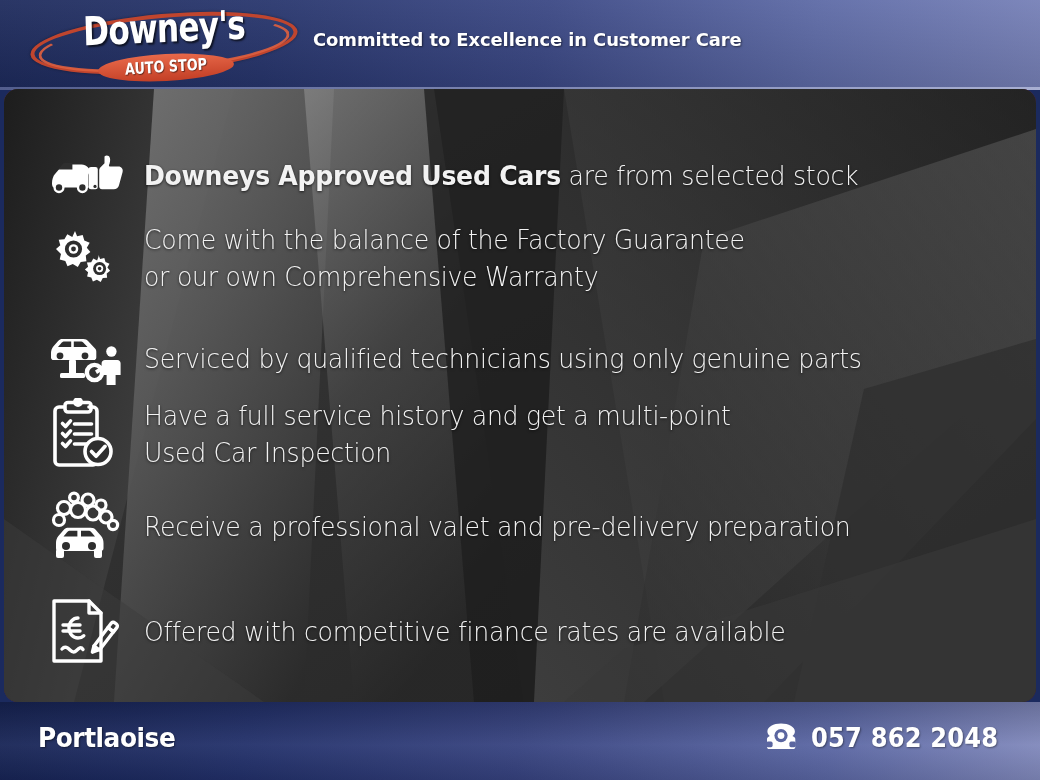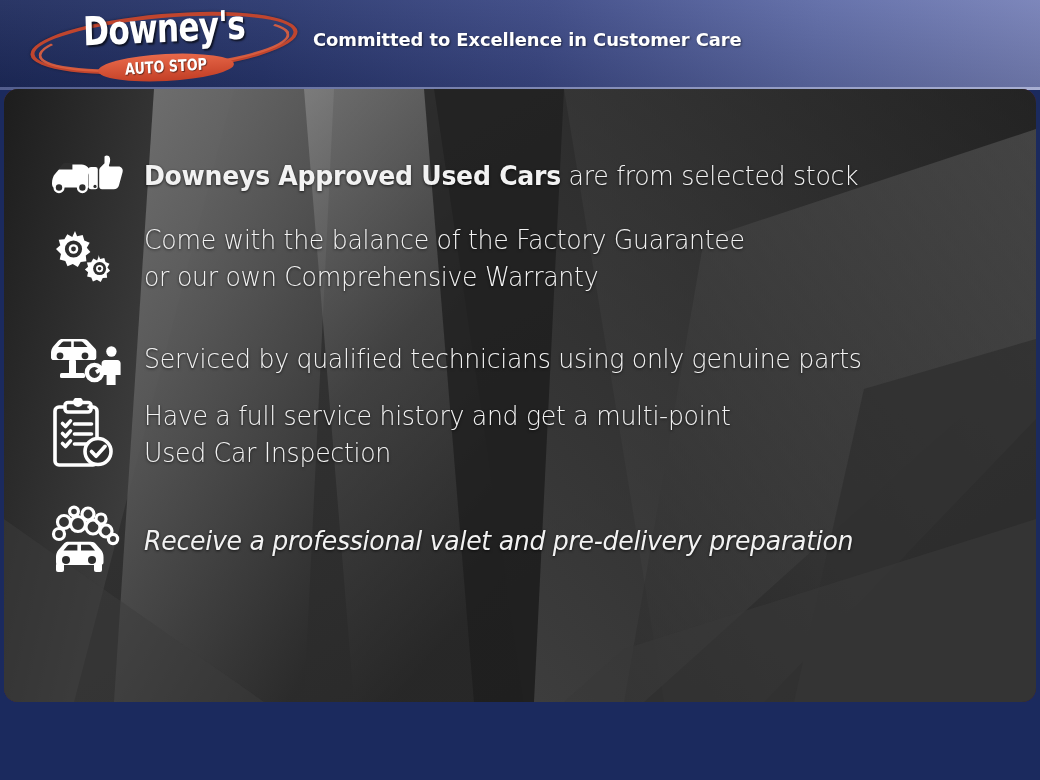--- a/index.html
+++ b/index.html
@@ -162,21 +162,21 @@
     transform: scaleX(0.95);
     transform-origin: left center;
     white-space: pre-line;
   }
   .row-text b { font-weight: 600; }
 
   .r1 { top: 60px; }
   .r2 { top: 132px; }
   .r3 { top: 240px; }
   .r4 { top: 308px; }
-  .r5 { top: 416px; font-style: italic; }
+  .r5 { top: 402px; }
   .r6 { top: 506px; }
 
   
   .footer {
     position: absolute;
     left: 0; bottom: 0;
     width: 1040px;
     height: 78px;
     background:
       linear-gradient(180deg, rgba(0,0,0,0.18) 0%, rgba(255,255,255,0.05) 55%, rgba(0,0,0,0.10) 100%),
@@ -366,18 +366,49 @@
             <path d="M33 39.8h7c1.6 0 2.4.4 3.4 1.5l3.6 4.2H33v-5.7z" fill="#2e2e2e"></path>
             <circle cx="18" cy="55" r="4" fill="#2e2e2e"></circle>
             <circle cx="44" cy="55" r="4" fill="#2e2e2e"></circle>
             <rect x="8" y="58" width="8" height="9" rx="2"></rect>
             <rect x="46" y="58" width="8" height="9" rx="2"></rect>
           </svg>
         </div>
         <div class="row-text"><b></b><span>Receive a professional valet and pre-delivery preparation</span></div>
       </div>
 
+      <div class="row r6">
+        <div class="row-icon">
+          <svg width="74" height="72" viewBox="0 0 74 72" fill="none" stroke="#ffffff" stroke-width="3.4" stroke-linecap="round" stroke-linejoin="round">
+            <path d="M6 6h35l12 12v48H6z"></path>
+            <path d="M41 6v12h12"></path>
+            <path d="M30 23c-5 0-9 4.4-9 10s4 10 9 10c2.3 0 4.3-.9 5.8-2.3"></path>
+            <path d="M15 30h17"></path>
+              <path d="M15 36h17"></path>
+            <path d="M14 54c3-3.5 6-1 8 1s4 3 6.5.5 4.5-4 6.5-1"></path>
+            <path d="M46 51l14-18.5 5.5 4.2L51.5 55z" fill="none"></path>
+            <path d="M60 32.5l3.2-4.2c.9-1.2 2.5-1.4 3.6-.5l1.6 1.2c1.1.9 1.3 2.5.4 3.6l-3.3 4.3z"></path>
+            <path d="M46 51l-1.6 6.2 6-2.2z"></path>
+          </svg>
+        </div>
+        <div class="row-text"><b></b><span>Offered with competitive finance rates are available</span></div>
+      </div>
 
     </div>
   </div>
 
+  <div class="footer">
+    <div class="footer-city">Portlaoise</div>
+    <div class="footer-phone">
+      <span>
+        <svg width="34" height="28" viewBox="0 0 34 28" fill="#ffffff">
+          <path d="M17 1.5c-7.6 0-13.6 3.4-13.6 7.9 0 1.7.9 3.3 2.4 4.6l-1.6 1.1c-.9.6-1.2 1.3-1.2 2.2v7.6c0 1.2.9 2.1 2.1 2.1h24.1c1.2 0 2.1-.9 2.1-2.1v-7.6c0-.9-.3-1.6-1.2-2.2l-1.6-1.1c1.5-1.3 2.4-2.9 2.4-4.6 0-4.5-6.3-7.9-13.9-7.9z"></path>
+          <circle cx="17" cy="13.6" r="6.6" fill="#5b66a0"></circle>
+          <circle cx="17" cy="13.6" r="3.4" fill="#ffffff"></circle>
+          <rect x="2.2" y="19.6" width="6.4" height="5.6" rx="1.6" fill="#5b66a0"></rect>
+          <rect x="25.4" y="19.6" width="6.4" height="5.6" rx="1.6" fill="#5b66a0"></rect>
+        </svg>
+      </span>
+      <span class="footer-phone-num">057 862 2048</span>
+    </div>
+  </div>
 
 </div>
 
 </body></html>

